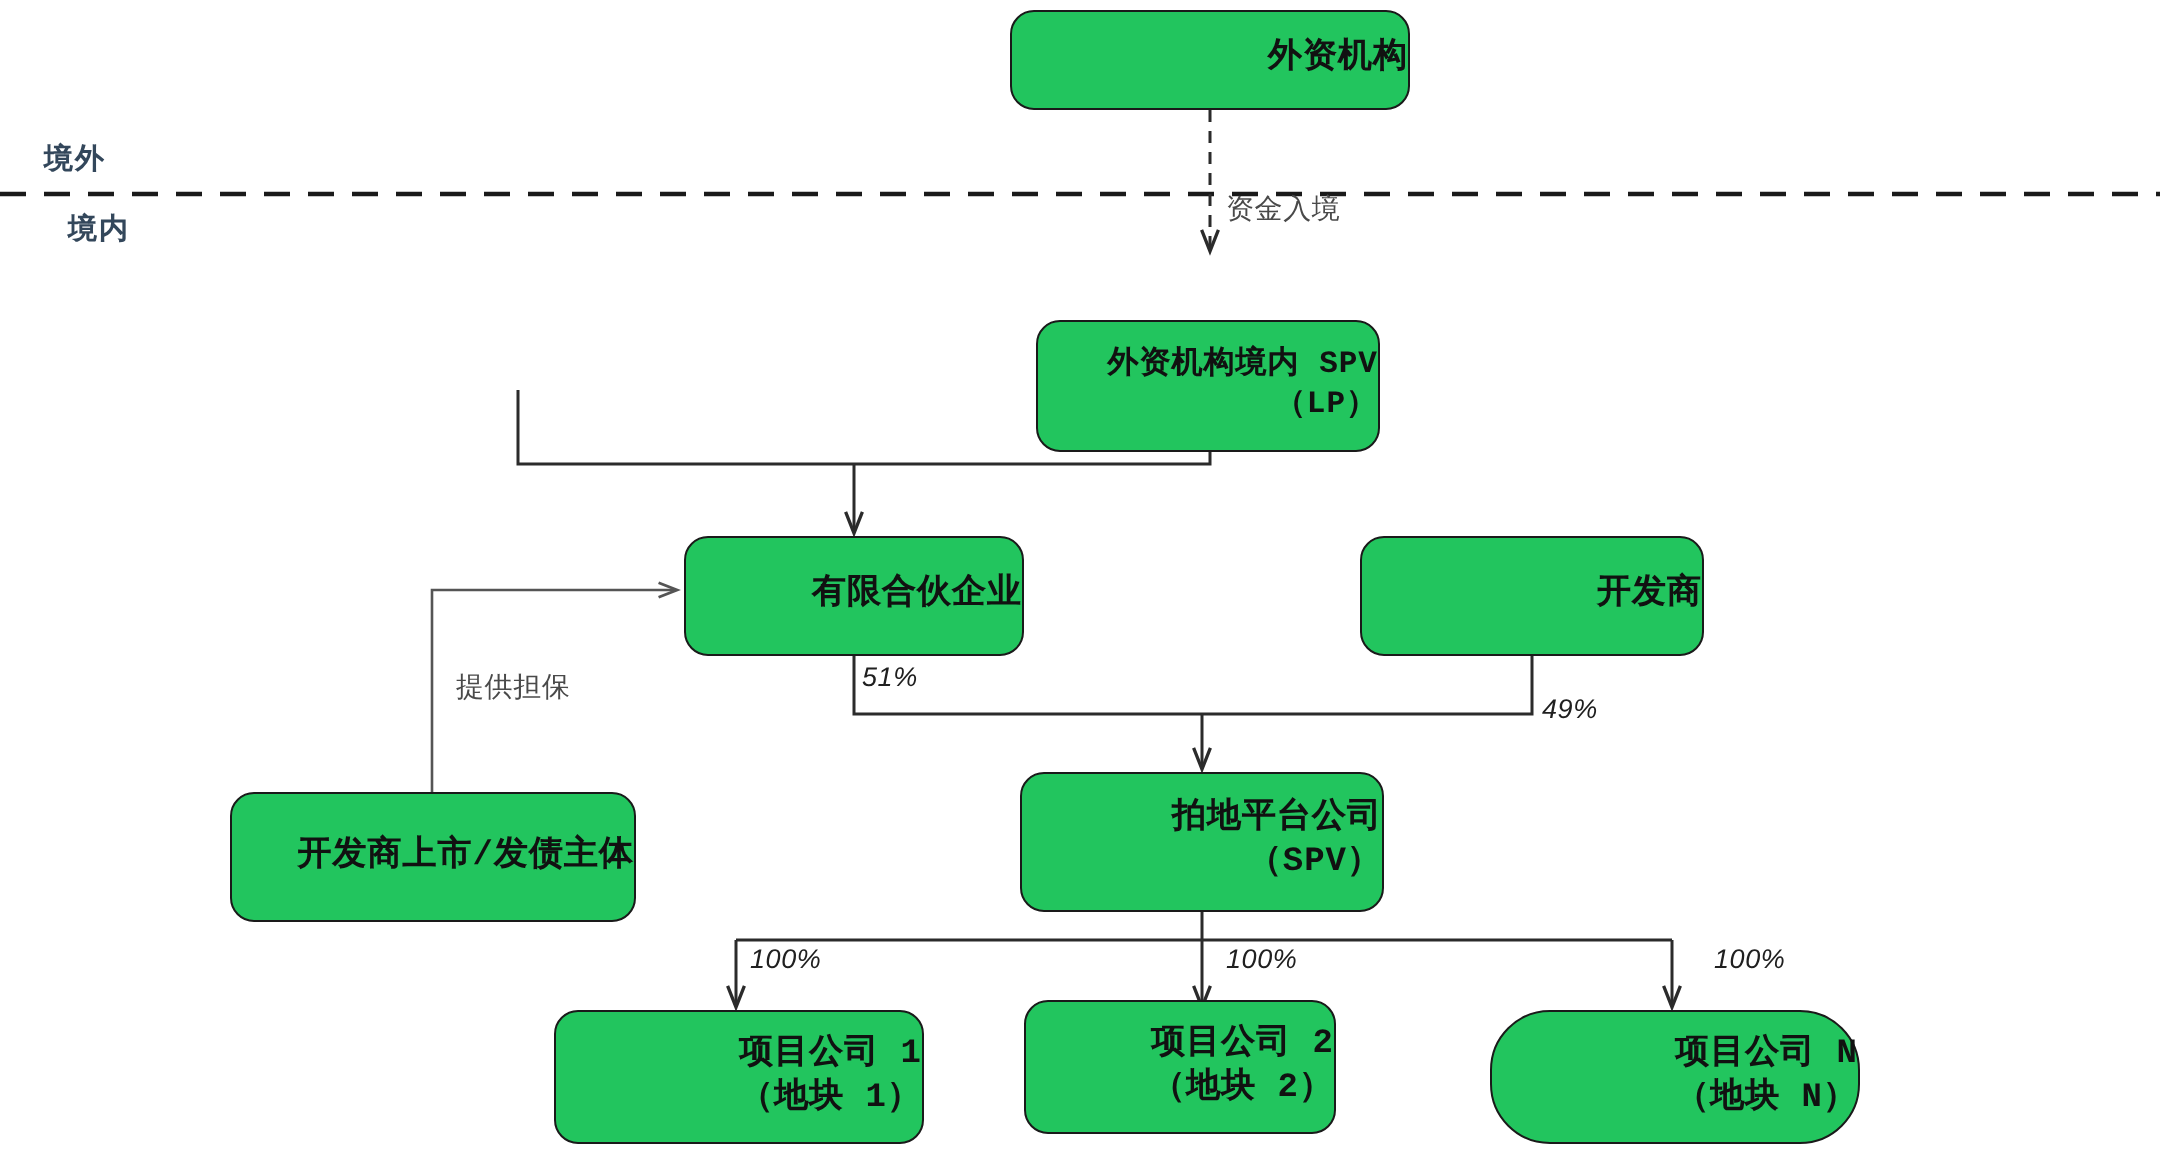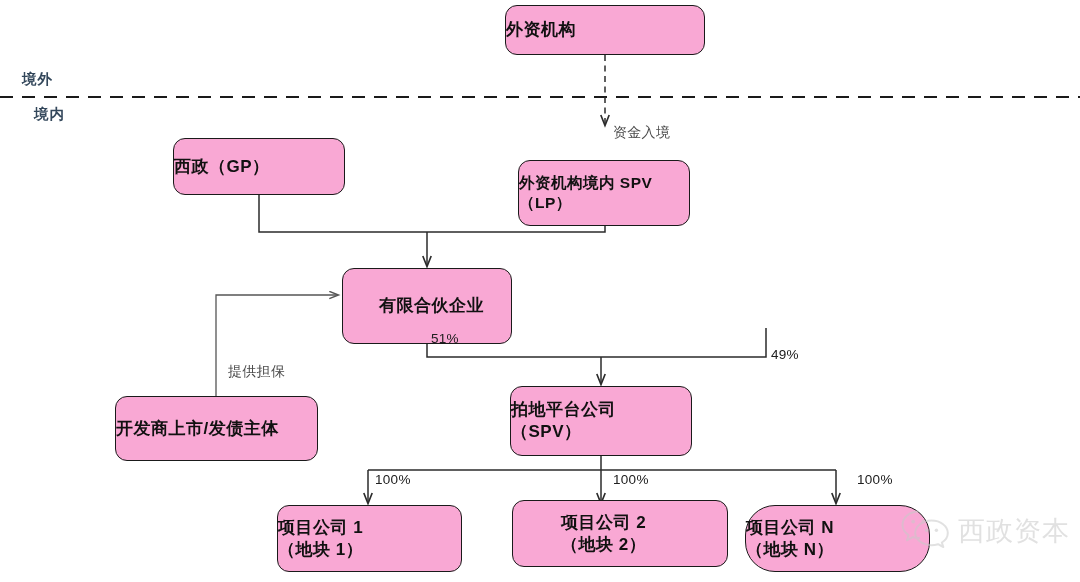--- a/index.html
+++ b/index.html
@@ -23,49 +23,50 @@
     top: 0;
     width: 1080px;
     height: 582px;
     pointer-events: none;
   }
   .node {
     position: absolute;
     box-sizing: border-box;
     border: 1.6px solid #1a1a1a;
     border-radius: 12px;
-    background: #f9a8d4;
+    background: #22c55e;
     display: flex;
     flex-direction: column;
-    align-items: flex-start;
+    align-items: flex-end;
     justify-content: center;
     text-align: center;
     color: #111111;
     font-weight: bold;
     font-size: 17px;
     line-height: 1.28;
     letter-spacing: 0.5px;
+    font-family: Liberation Mono, monospace;
   }
   .node .l2 { display: block; }
   .edge-label {
     position: absolute;
     font-size: 13px;
     color: #3b3b3b;
     font-weight: normal;
     white-space: nowrap;
     letter-spacing: 0.3px;
   }
   .edge-label.pct {
     font-size: 13.5px;
     color: #202020;
+    font-style: italic;
   }
   .edge-label.cn {
     font-size: 14px;
     color: #4a4a4a;
-    margin-top: 28px;
   }
   .region-label {
     position: absolute;
     font-size: 14.5px;
     color: #33475b;
     font-weight: bold;
     letter-spacing: 1px;
     white-space: nowrap;
   }
   
@@ -124,49 +125,49 @@
     <line x1="836" y1="470" x2="836" y2="503" stroke="#2b2b2b" stroke-width="1.5" marker-end="url(#arrow)"></line>
   </svg>
 
   <div class="region-label" style="left:22px; top:70px;">境外</div>
   <div class="region-label" style="left:22px; top:105px;margin-left:12px;">境内</div>
 
   <div class="node" style="left:505px; top:5px; width:200px; height:50px;">
     <span class="l1">外资机构</span>
   </div>
 
-  <div class="node" style="left:173px; top:138px; width:172px; height:57px;">
-    <span class="l1">西政（GP）</span>
-  </div>
 
   <div class="node" style="left:518px; top:130px; width:172px; height:66px; font-size:15.5px;margin-top:30px;">
     <span class="l1">外资机构境内 SPV</span>
     <span class="l2">（LP）</span>
   </div>
 
-  <div class="node" style="left:342px; top:268px; width:170px; height:76px;padding-left:36px;">
+  <div class="node" style="left:342px; top:268px; width:170px; height:60px;padding-left:36px;">
     <span class="l1">有限合伙企业</span>
   </div>
 
+  <div class="node" style="left:680px; top:268px; width:172px; height:60px;">
+    <span class="l1">开发商</span>
+  </div>
 
   <div class="node" style="left:115px; top:396px; width:203px; height:65px;">
     <span class="l1">开发商上市/发债主体</span>
   </div>
 
   <div class="node" style="left:510px; top:386px; width:182px; height:70px;">
     <span class="l1">拍地平台公司</span>
     <span class="l2">（SPV）</span>
   </div>
 
   <div class="node" style="left:277px; top:505px; width:185px; height:67px;">
     <span class="l1">项目公司 1</span>
     <span class="l2">（地块 1）</span>
   </div>
 
-  <div class="node" style="left:512px; top:500px; width:216px; height:67px;padding-left:48px;">
+  <div class="node" style="left:512px; top:500px; width:156px; height:67px;padding-left:48px;">
     <span class="l1">项目公司 2</span>
     <span class="l2">（地块 2）</span>
   </div>
 
   <div class="node" style="left:745px; top:505px; width:185px; height:67px;border-radius:30px;">
     <span class="l1">项目公司 N</span>
     <span class="l2">（地块 N）</span>
   </div>
 
   <div class="edge-label cn" style="left:613px; top:96px;">资金入境</div>
@@ -176,31 +177,14 @@
   <div class="edge-label pct" style="left:431px; top:331px;">51%</div>
 
   <div class="edge-label pct" style="left:771px; top:347px;">49%</div>
 
   <div class="edge-label pct" style="left:375px; top:472px;">100%</div>
 
   <div class="edge-label pct" style="left:613px; top:472px;">100%</div>
 
   <div class="edge-label pct" style="left:857px; top:472px;">100%</div>
 
-  <div id="watermark">
-    <span>
-      <svg width="52" height="44" viewBox="0 0 52 44">
-        <path d="M18.5,4.5 C9.6,4.5 2.5,10.5 2.5,17.8 C2.5,22.0 4.9,25.7 8.6,28.1
-                 L6.9,33.3 L12.9,30.1 C14.6,30.6 16.5,30.9 18.5,30.9
-                 C19.0,30.9 19.4,30.9 19.9,30.8" fill="none" stroke="#c9c9c9" stroke-width="2.0" stroke-linejoin="round"></path>
-        <circle cx="13.2" cy="14.6" r="1.9" fill="#c9c9c9"></circle>
-        <circle cx="23.4" cy="14.6" r="1.9" fill="#c9c9c9"></circle>
-        <path d="M31.5,13.5 C40.6,13.5 47.8,19.2 47.8,26.0 C47.8,29.9 45.5,33.3 41.9,35.5
-                 L43.3,40.0 L38.1,37.2 C36.0,37.8 33.8,38.2 31.5,38.2
-                 C22.4,38.2 15.2,32.6 15.2,26.0 C15.2,19.2 22.4,13.5 31.5,13.5 Z" fill="none" stroke="#c9c9c9" stroke-width="2.0" stroke-linejoin="round"></path>
-        <circle cx="26.6" cy="23.2" r="1.7" fill="#c9c9c9"></circle>
-        <circle cx="36.4" cy="23.2" r="1.7" fill="#c9c9c9"></circle>
-      </svg>
-    </span>
-    <span class="wm-text">西政资本</span>
-  </div>
 
 </div>
 
 </body></html>

